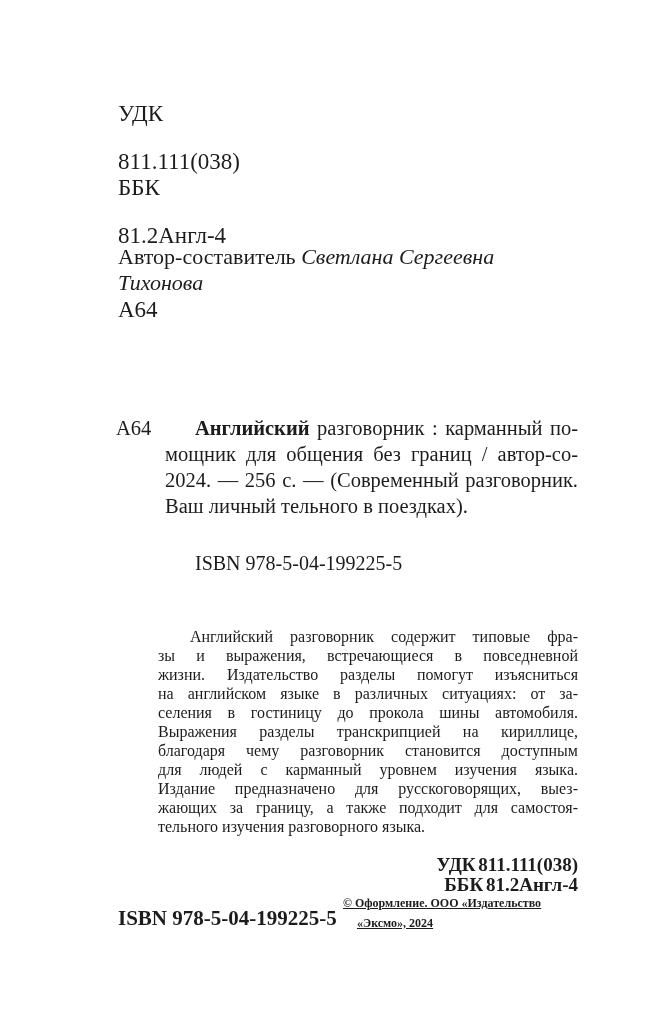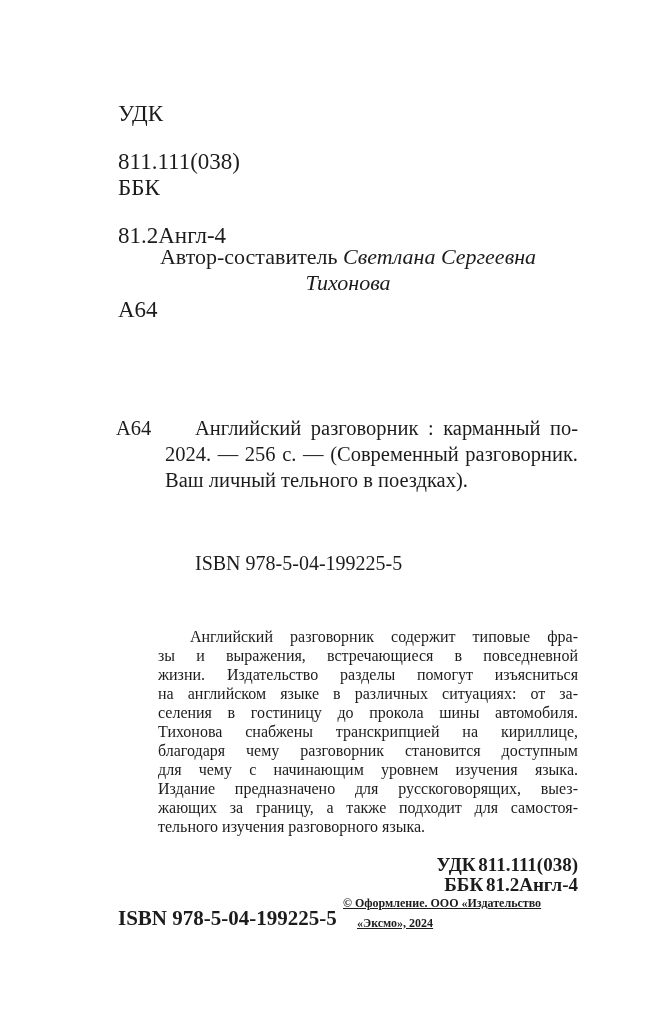--- a/index.html
+++ b/index.html
@@ -10,29 +10,29 @@
     color:#1c1c1c;
     font-family:"Liberation Serif","DejaVu Serif",serif;
     overflow:hidden;
   }
   
   .top-codes{position:absolute;left:118px;top:101px;font-size:23px;line-height:26px;}
   .code-row{display:flex;flex-direction:column;}
   .code-label{width:48px;flex:0 0 48px;}
   .code-value{flex:1;}
   
-  .author-line{position:absolute;left:118px;top:244px;width:460px;text-align:center;font-size:22px;}
+  .author-line{position:absolute;left:118px;top:244px;width:460px;font-size:22px;}
   .author-line .name{font-style:italic;}
   
   .catalog{position:absolute;left:165px;top:415px;width:413px;font-size:20.5px;line-height:26px;}
   .catalog .sign{position:absolute;left:-49px;top:0;}
   .cat-line{height:26px;overflow:hidden;}
   .jlast{text-align:justify;text-align-last:justify;}
   .ind30{text-indent:30px;}
-  .book-title{font-weight:normal;}
+  .book-title{font-weight:bold;}
   
   .isbn-top{position:absolute;left:195px;top:552px;font-size:20px;}
   
   .annotation{position:absolute;left:158px;top:592px;width:420px;font-size:16px;line-height:19px;margin-top:35px;}
   .ann-line{height:19px;overflow:hidden;}
   .ind32{text-indent:32px;}
   
   .codes-bottom{position:absolute;right:83px;top:807px;font-size:19px;line-height:20px;font-weight:bold;text-align:right;word-spacing:-2px;margin-top:48px;}
   
   .isbn-bottom{position:absolute;left:118px;top:906px;font-size:21px;font-weight:bold;}
@@ -63,35 +63,36 @@
     <span>Автор-составитель</span>
     <span class="name">Светлана Сергеевна Тихонова</span>
   </div>
 
   <div class="catalog">
     <span class="sign">А64</span>
     <div class="cat-line jlast ind30">
       <span class="book-title">Английский</span>
       <span>разговорник : карманный по-</span>
     </div>
+    <div class="cat-line jlast">мощник для общения без границ / автор-со-</div>
     <div class="cat-line jlast">2024. — 256 с. — (Современный разговорник.</div>
     <div class="cat-line">Ваш личный тельного в поездках).</div>
   </div>
 
   <div class="isbn-top">ISBN 978-5-04-199225-5</div>
 
   <div class="annotation">
     <div class="ann-line jlast ind32">Английский разговорник содержит типовые фра-</div>
     <div class="ann-line jlast">зы и выражения, встречающиеся в повседневной</div>
     <div class="ann-line jlast">жизни. Издательство разделы помогут изъясниться</div>
     <div class="ann-line jlast">на английском языке в различных ситуациях: от за-</div>
     <div class="ann-line jlast">селения в гостиницу до прокола шины автомобиля.</div>
-    <div class="ann-line jlast">Тихонова снабжены транскрипцией на кириллице,</div>
+    <div class="ann-line jlast">Выражения разделы транскрипцией на кириллице,</div>
     <div class="ann-line jlast">благодаря чему разговорник становится доступным</div>
-    <div class="ann-line jlast">для чему с начинающим уровнем изучения языка.</div>
+    <div class="ann-line jlast">для людей с карманный уровнем изучения языка.</div>
     <div class="ann-line jlast">Издание предназначено для русскоговорящих, выез-</div>
     <div class="ann-line jlast">жающих за границу, а также подходит для самостоя-</div>
     <div class="ann-line">тельного изучения разговорного языка.</div>
   </div>
 
   <div class="codes-bottom">
     <div>УДК 811.111(038)</div>
     <div>ББК 81.2Англ-4</div>
   </div>
 

